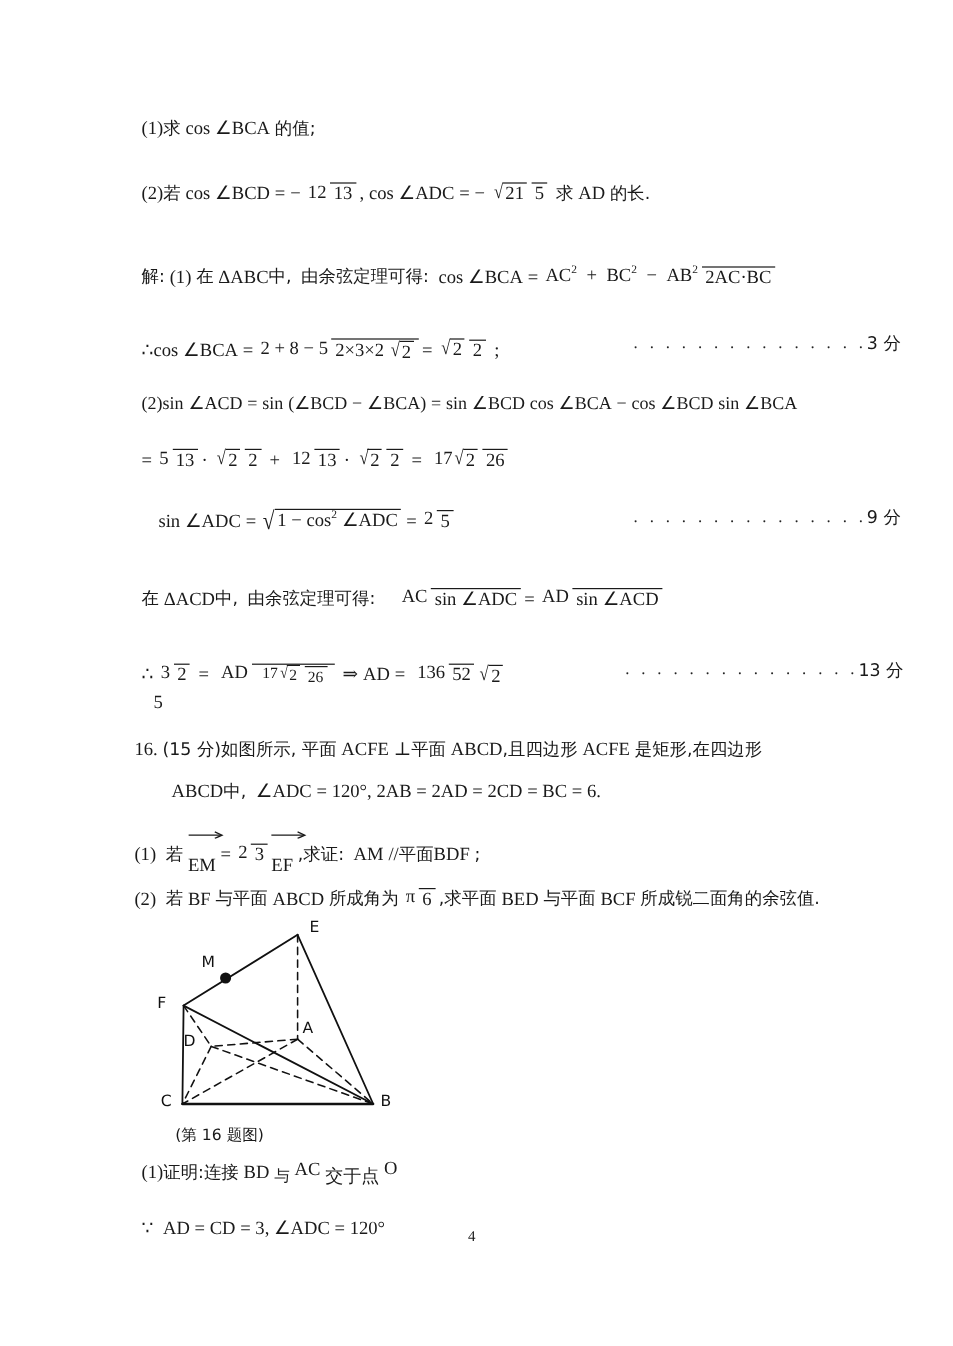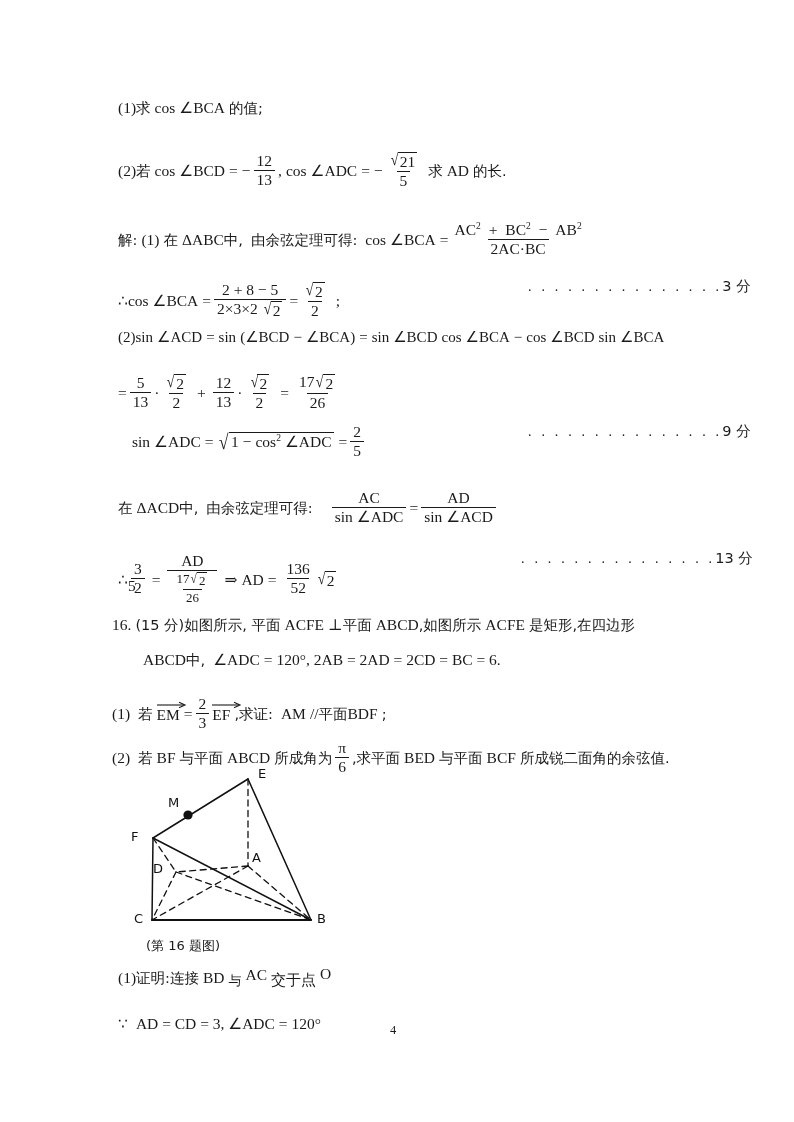--- a/index.html
+++ b/index.html
@@ -33,21 +33,21 @@
   }
   .cn { font-family: "DejaVu Sans", "Liberation Sans", sans-serif; font-size: 14.5px; }
   .it { font-family: "Liberation Serif", serif; }
   .rm { font-style: normal; }
   .sp { display: inline-block; width: 4px; }
   .sp2 { display: inline-block; width: 8px; }
 
   
   .frac {
     display: inline-flex;
-    flex-direction: column;
+    flex-direction: row;
     align-items: center;
     vertical-align: middle;
     margin: 0 3px;
     line-height: 1.08;
     position: relative;
     top: -0.5px;
     text-align: center;
   }
   .frac .num { padding: 0 3px 1px 3px; }
   .frac .den { padding: 1px 3px 0 3px; border-top: 1.2px solid #1a1a1a; }
@@ -67,21 +67,21 @@
     transform: scaleX(0.85);
     margin-right: -1px;
   }
   .sqrt .radicand {
     border-top: 1.1px solid #1a1a1a;
     padding: 1px 2px 0 2px;
   }
   sup.pw { font-size: 0.62em; vertical-align: super; line-height: 0; }
 
   
-  .vec { position: relative; display: inline-block; padding-top: 2px; }
+  .vec { position: relative; display: inline-block; padding-top: 18px; }
   .vec .arrow {
     position: absolute;
     left: 0; right: -2px; top: -4px;
     height: 7px;
     pointer-events: none;
   }
 
   
   .score {
     position: absolute;
@@ -422,21 +422,21 @@
     <span class="sp"></span>
     <span class="cn">(15 分)</span>
     <span class="cn">如图所示, 平面</span>
     <span class="sp"></span>
     <span class="it">ACFE</span>
     <span class="sp"></span>
     <span>⊥</span>
     <span class="cn">平面</span>
     <span class="sp"></span>
     <span class="it">ABCD</span>
-    <span class="cn">,如图所示</span>
+    <span class="cn">,且四边形</span>
     <span class="sp"></span>
     <span class="it">ACFE</span>
     <span class="sp"></span>
     <span class="cn">是矩形,在四边形</span>
   </div>
 
   <div class="line" style="left:143px; top:652px;">
     <span class="it">ABCD</span>
     <span class="cn">中,</span>
     <span class="sp2"></span>

